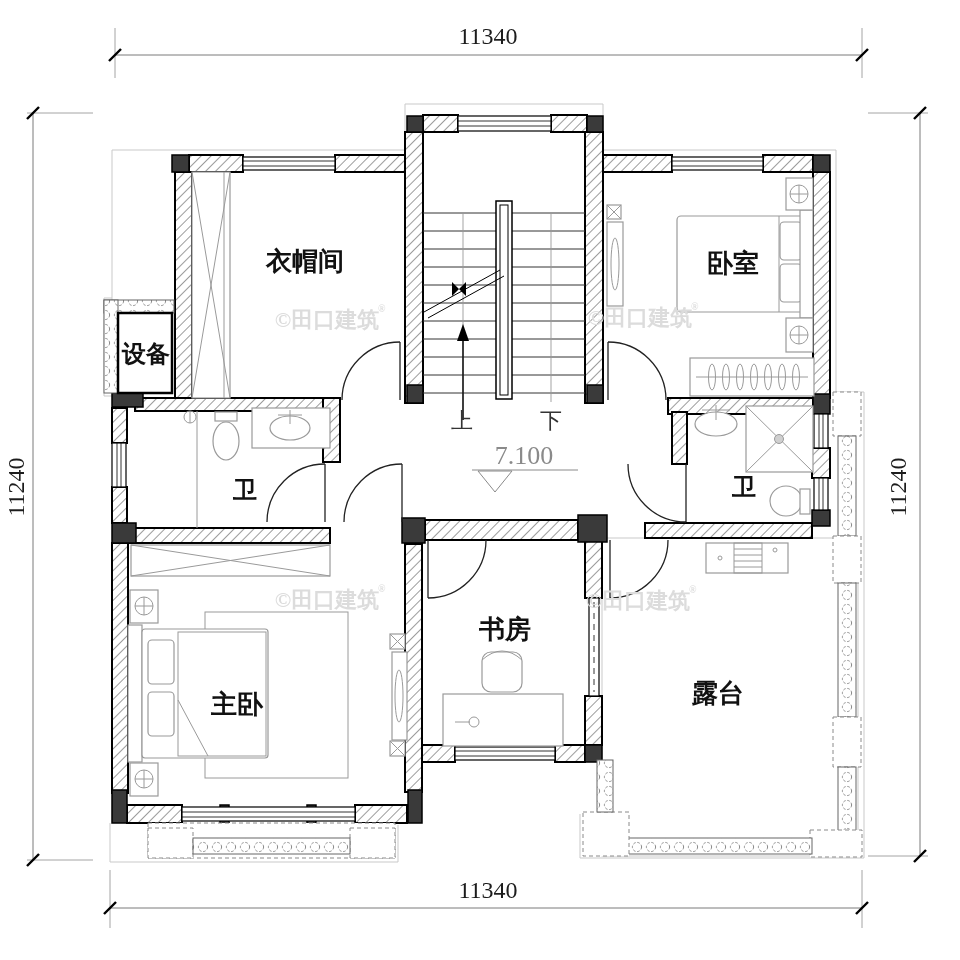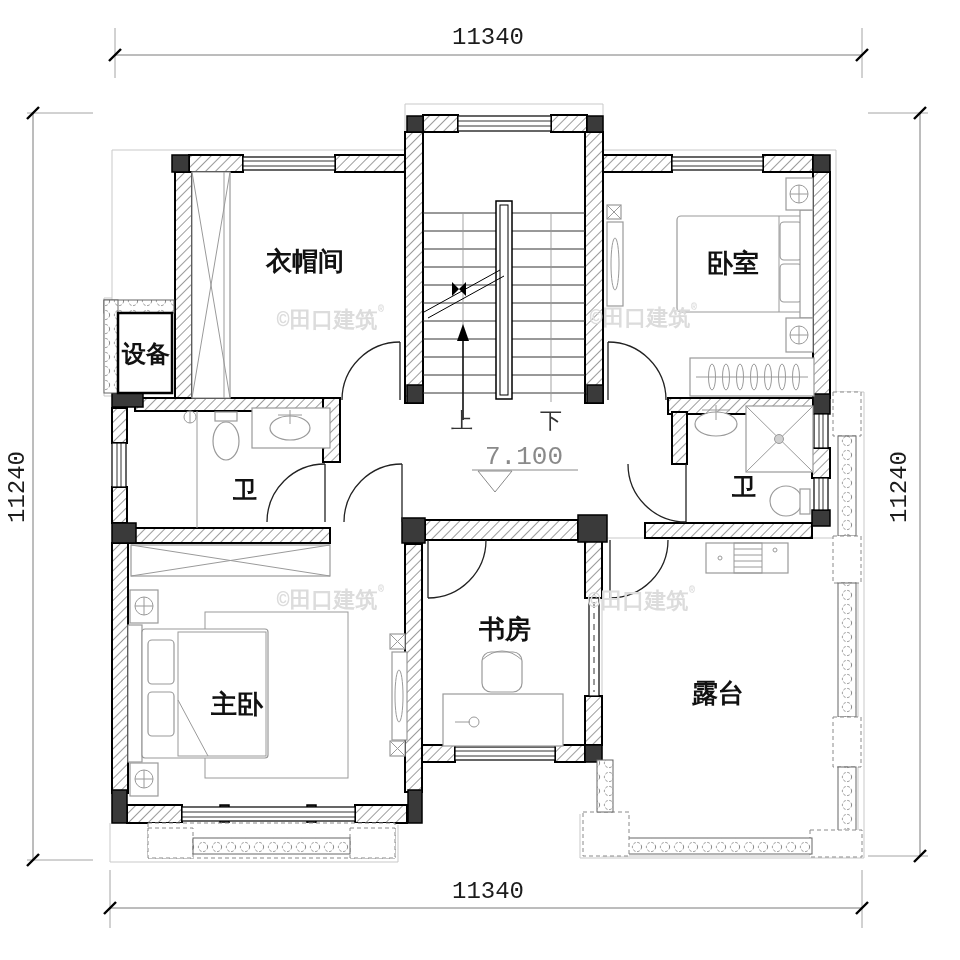--- a/index.html
+++ b/index.html
@@ -1,16 +1,16 @@
 <!DOCTYPE html>
 <html><head>
 <meta charset="utf-8">
 <style>
   html,body{margin:0;padding:0;background:#fff;}
-  .stage{position:relative;width:960px;height:960px;background:#fff;font-family:Liberation Mono, monospace;}
+  .stage{position:relative;width:960px;height:960px;background:#fff;font-family:Liberation Serif, serif;}
   .wall{fill:url(#hatchP);stroke:#000;stroke-width:2;}
   .col{fill:#3a3a3a;stroke:#000;stroke-width:1.5;}
   .win{fill:#fff;stroke:#000;stroke-width:1.2;}
   .winline{stroke:#000;stroke-width:0.8;}
   .furn{fill:#fff;stroke:#9a9a9a;stroke-width:1.2;}
   .furnl{stroke:#9a9a9a;stroke-width:1;fill:none;}
   .tread{stroke:#333;stroke-width:1;}
   .gray{stroke:#999;stroke-width:0.9;fill:none;}
   .eave{stroke:#c9c9c9;stroke-width:1;fill:none;}
   .door{stroke:#222;stroke-width:1.3;fill:none;}

